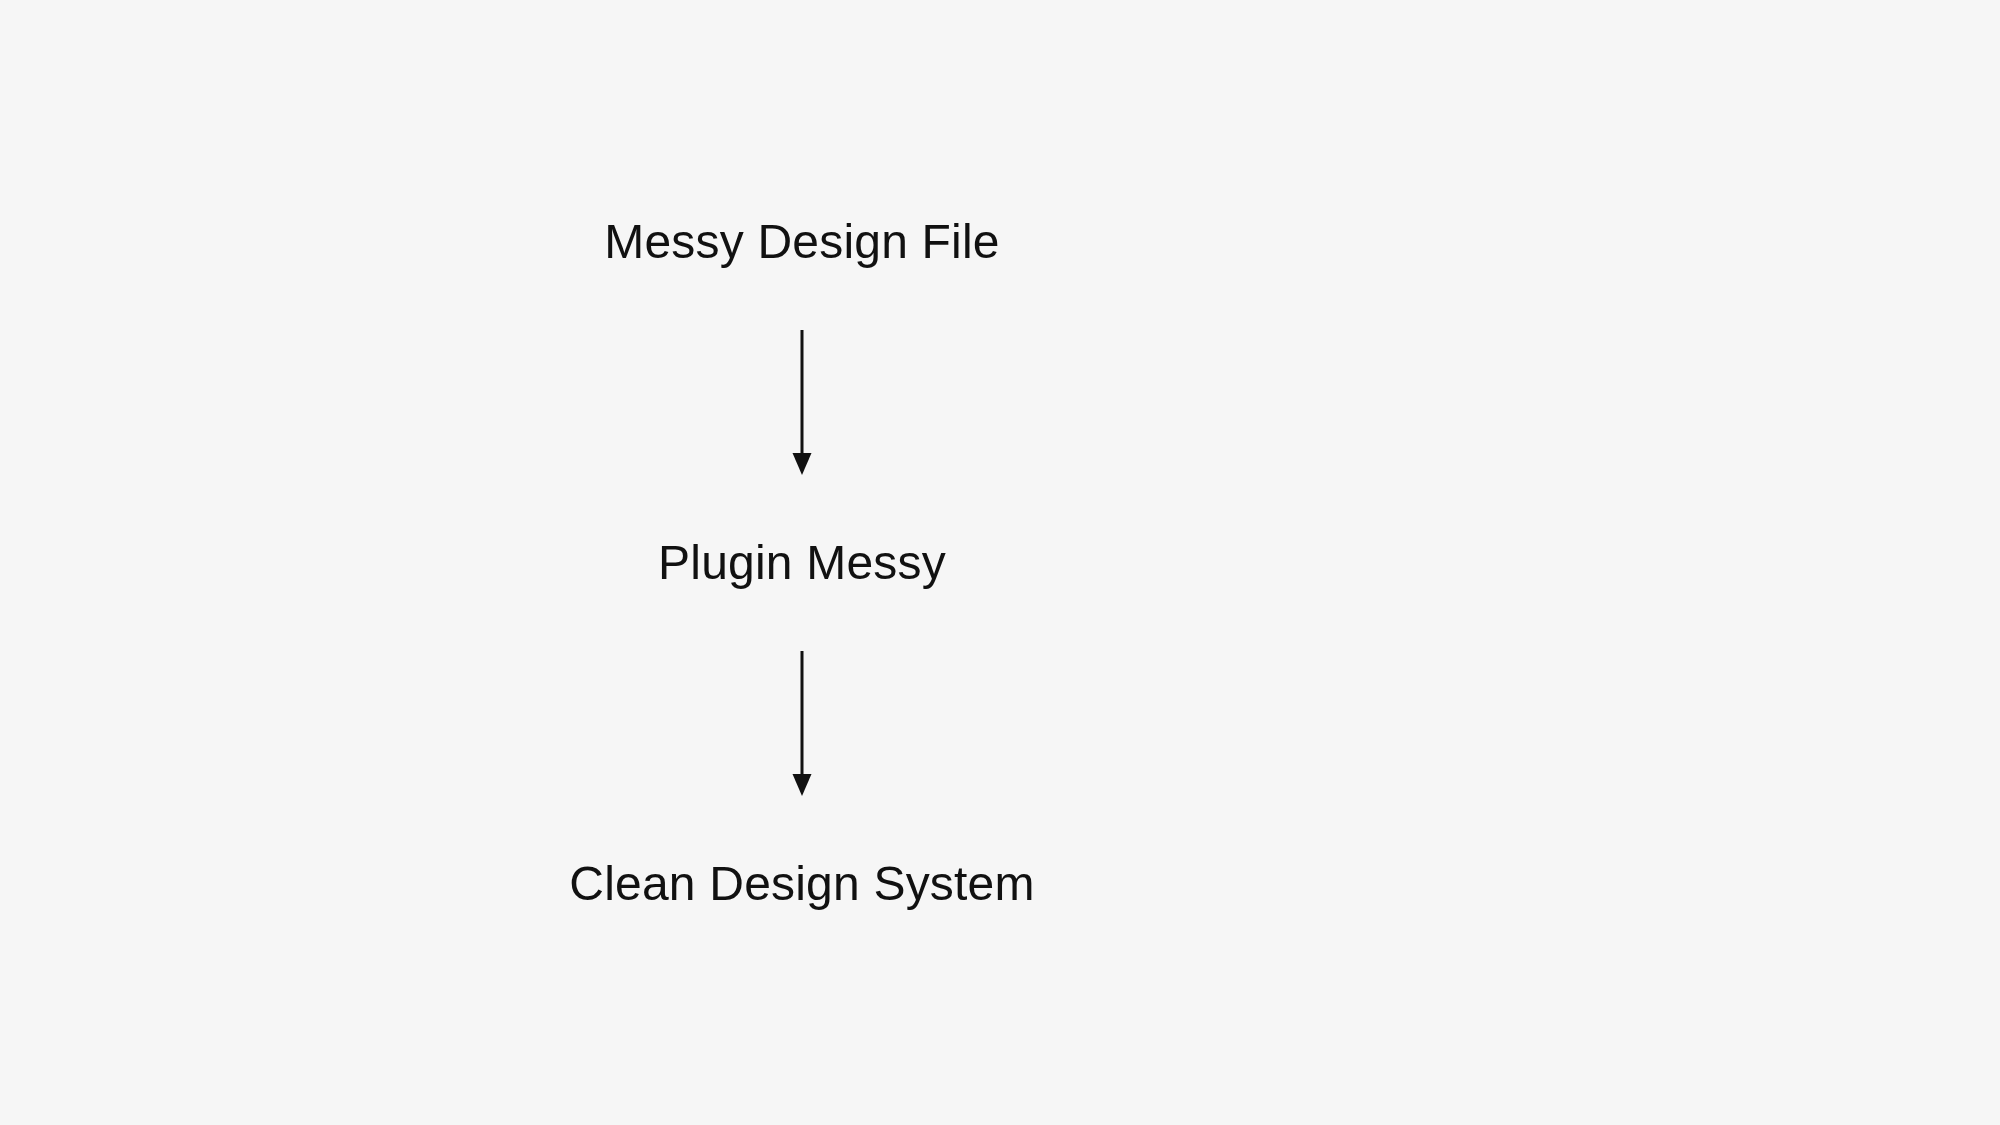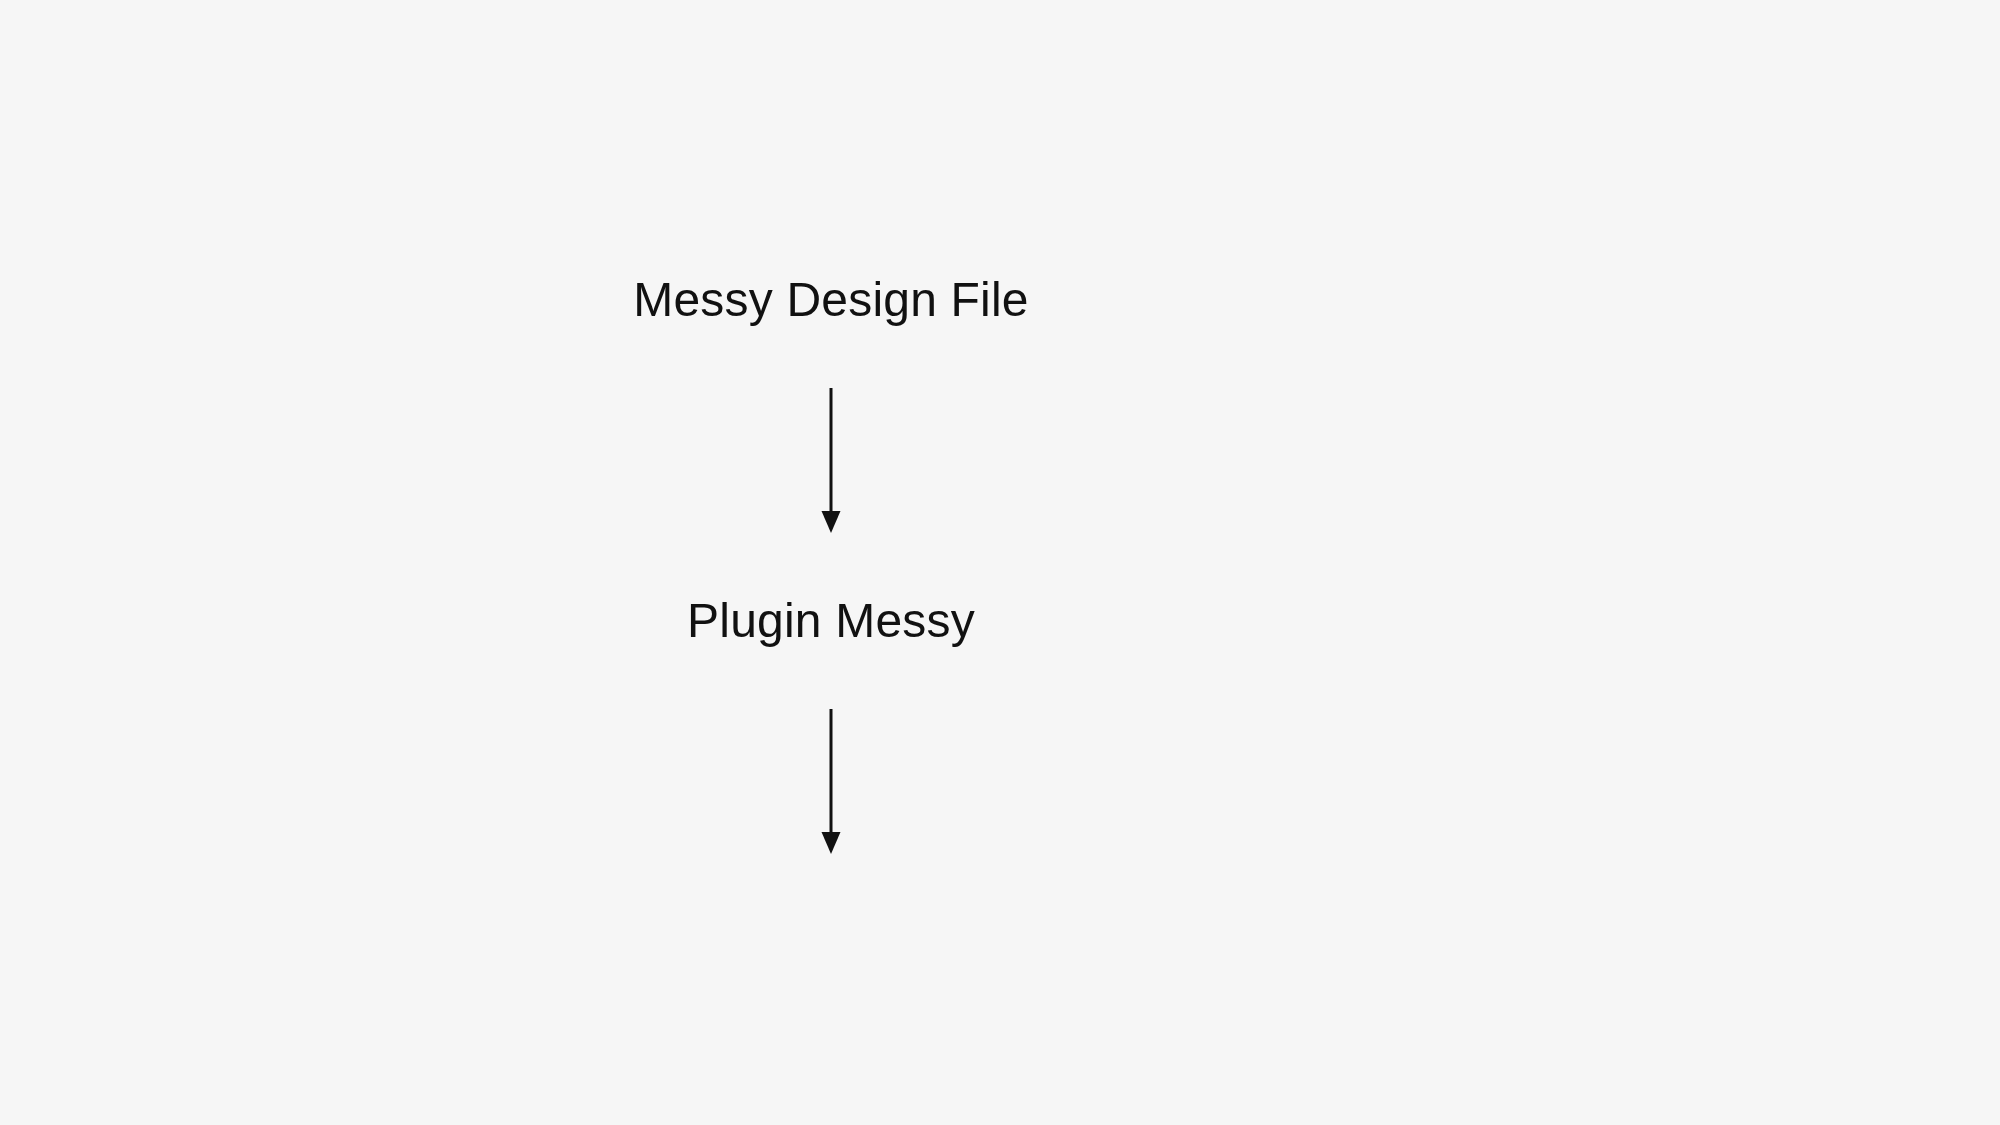--- a/index.html
+++ b/index.html
@@ -14,21 +14,20 @@
     overflow: hidden;
   }
   .canvas {
     width: 1604px;
     height: 1125px;
     display: flex;
     flex-direction: column;
     align-items: center;
     justify-content: center;
     gap: 60px;
-    padding-left: 29px;
   }
   .node-label {
     font-size: 48px;
     line-height: 56px;
     font-weight: 400;
     color: #111111;
     letter-spacing: 0.2px;
     text-align: center;
     white-space: nowrap;
   }
@@ -56,14 +55,15 @@
     <polygon points="2.5,123 21.5,123 12,145"></polygon>
   </svg>
 
   <div class="node-label">Plugin Messy</div>
 
   <svg class="arrow" width="24" height="145" viewBox="0 0 24 145" aria-hidden="true">
     <line x1="12" y1="0" x2="12" y2="130"></line>
     <polygon points="2.5,123 21.5,123 12,145"></polygon>
   </svg>
 
+  <div class="node-label">Clean Design System</div>
 
 </div>
 
 </body></html>

